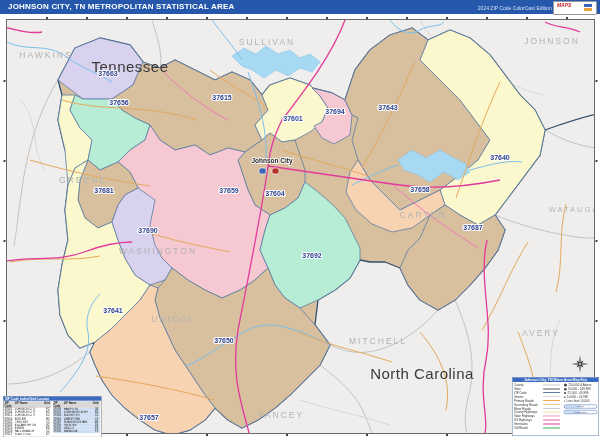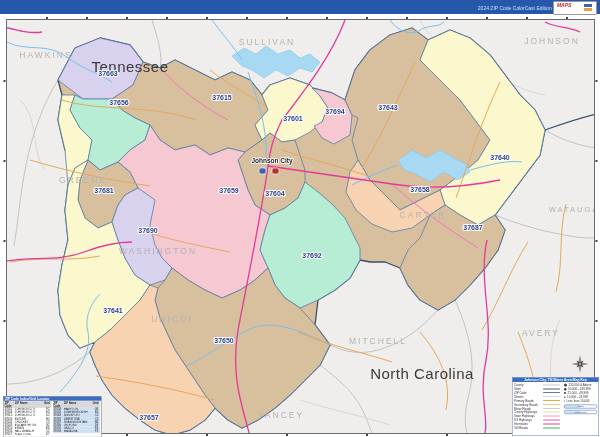--- a/index.html
+++ b/index.html
@@ -230,20 +230,21 @@
 
     <g transform="translate(580,364)">
       <polygon points="0,-9 1.6,-1.6 9,0 1.6,1.6 0,9 -1.6,1.6 -9,0 -1.6,-1.6" fill="#888"></polygon>
       <polygon points="0,-5 1,-1 5,0 1,1 0,5 -1,1 -5,0 -1,-1" fill="#333" transform="rotate(45)"></polygon>
       <circle r="1.2" fill="#fff" stroke="#333" stroke-width="0.5"></circle>
     </g>
   </g>
 </svg>
 
 <div class="titlebar">
+  <div class="t">JOHNSON CITY, TN METROPOLITAN STATISTICAL AREA</div>
   <div class="e">2024 ZIP Code ColorCast Edition</div>
 </div>
 <div class="logo">
   <span class="m">MAPS</span>
   <span class="dot1"></span>
   <span class="dot2"></span>
 </div>
 
 <div class="zipbox">
   <div class="inner">

